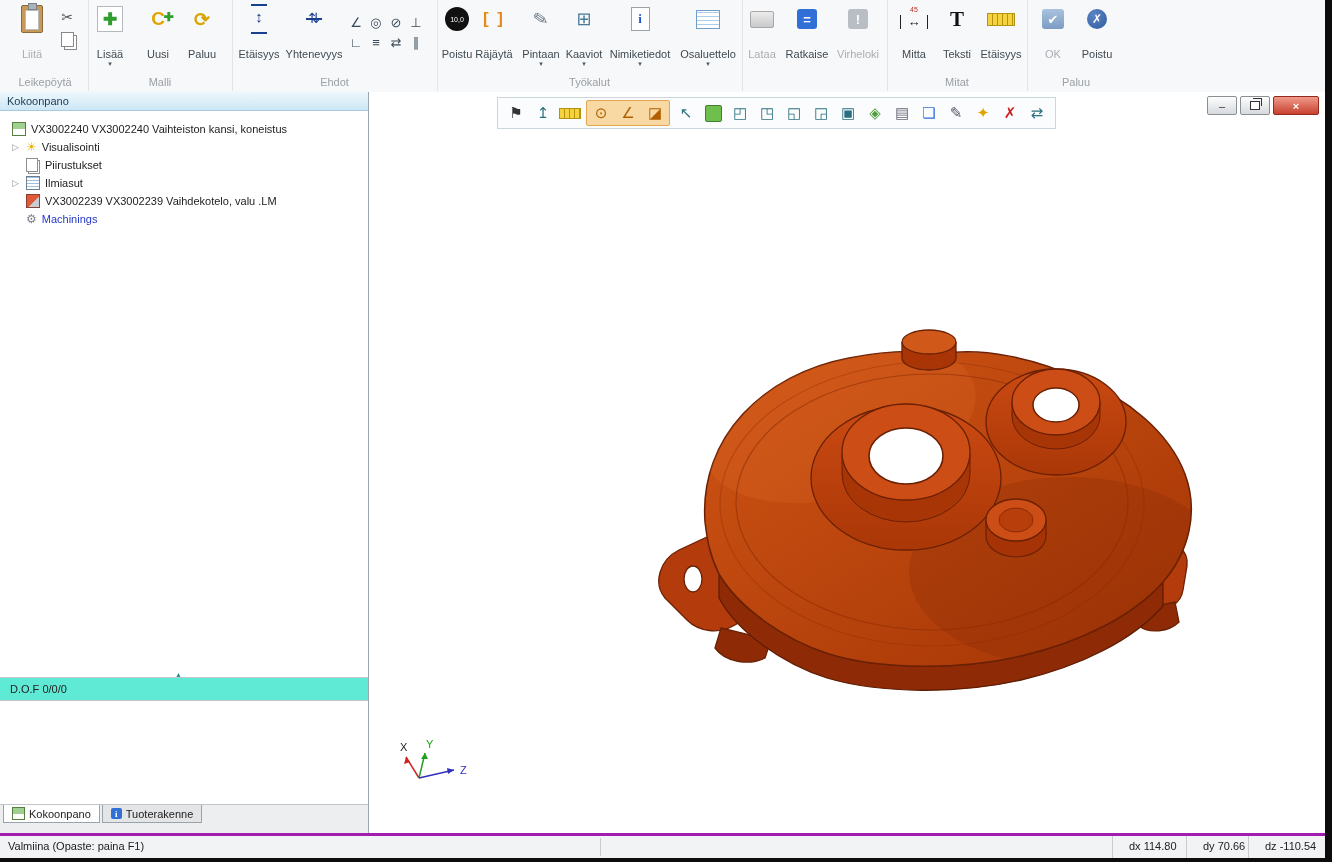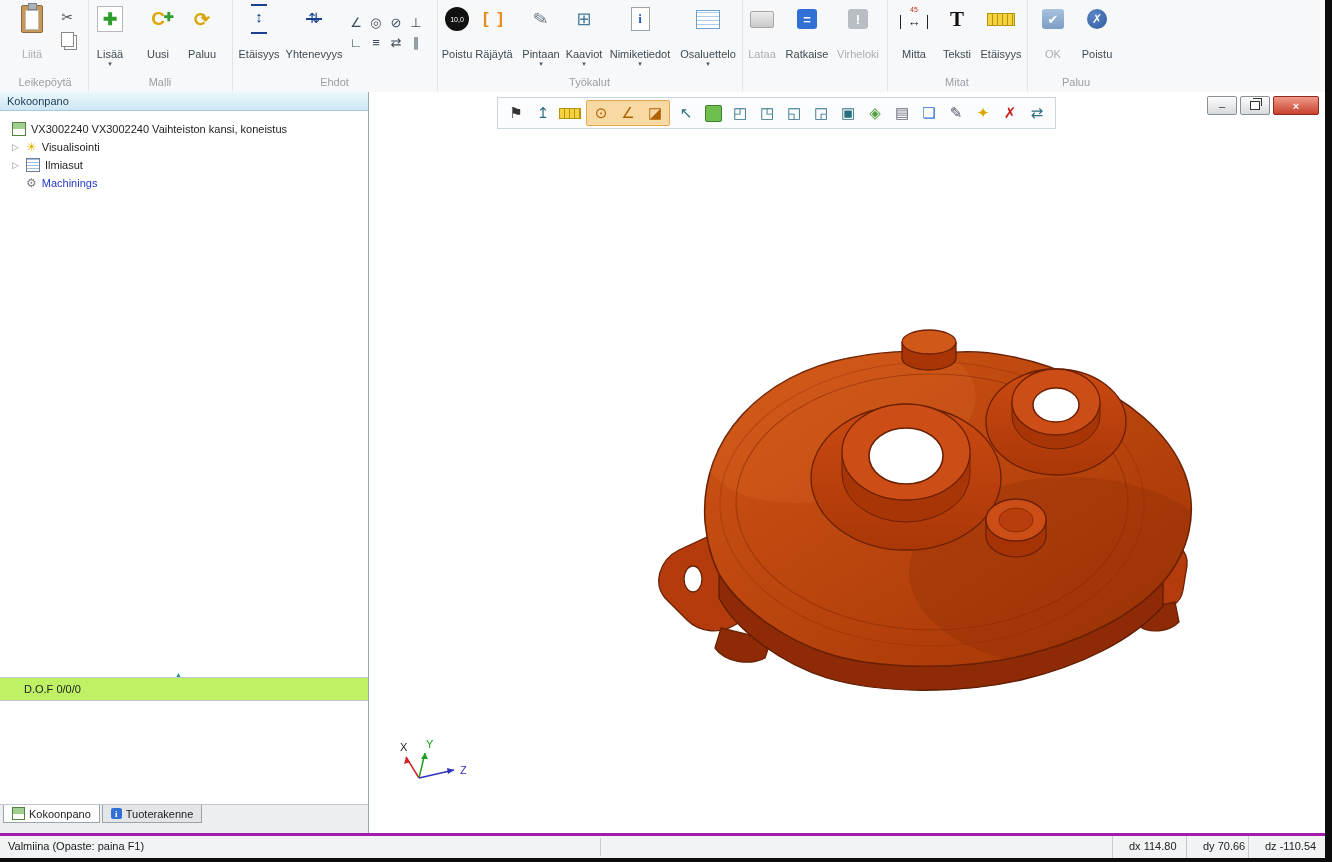--- a/index.html
+++ b/index.html
@@ -54,21 +54,21 @@
   .trow{height:18px;display:flex;align-items:center;font-size:11px;color:#1c1c1c;white-space:nowrap;padding-left:12px;cursor:pointer}
   .exp{width:14px;color:#8a9098;font-size:9px;text-align:left}
   .tico{margin-right:5px;flex:0 0 auto}
   .tico-asm{width:12px;height:12px;border:1px solid #57803f;background:linear-gradient(180deg,#9fd08f 50%,#ffffff 50%)}
   .tico-sun{color:#e8b30a;font-size:12px;line-height:12px}
   .tico-draw{width:10px;height:12px;background:#fff;border:1px solid #8a8f94;box-shadow:2px 2px 0 -1px #fff,2px 2px 0 0 #8a8f94;margin-right:7px}
   .tico-ilm{width:12px;height:12px;border:1px solid #6a7f94;background:repeating-linear-gradient(0deg,#fff 0 2px,#9fc0e0 2px 3px)}
   .tico-part{width:12px;height:12px;border:1px solid #8a4030;background:linear-gradient(135deg,#e05a3a 0 55%,#c6ccd2 55%)}
   .tico-gear{color:#7a8088;font-size:12px;line-height:12px}
   .blue-item{color:#2238c8}
-  #dofbar{position:absolute;left:0;top:585px;right:0;height:22px;background:#bef264;border-top:1px solid #c2c6ca;border-bottom:1px solid #c2c6ca;font-size:11px;color:#222;line-height:22px;padding-left:24px}
+  #dofbar{position:absolute;left:0;top:585px;right:0;height:22px;background:#5eead4;border-top:1px solid #c2c6ca;border-bottom:1px solid #c2c6ca;font-size:11px;color:#222;line-height:22px;padding-left:10px}
   #splitter{position:absolute;left:175px;top:579px;color:#2a8f8f;font-size:7px;cursor:row-resize}
   #tabsrow{position:absolute;left:0;top:712px;right:0;height:19px;background:#eceef0;border-top:1px solid #c2c6ca;display:flex;align-items:flex-start;padding-left:3px}
   .tab{height:17px;display:inline-flex;align-items:center;gap:4px;padding:0 8px;font-size:11px;color:#222;border:1px solid #9aa2aa;background:#e3e5e7;cursor:pointer;margin-right:2px;border-top:none}
   .tab.active{background:#fff;border-top:none}
   .tab .i-info{width:11px;height:11px;border-radius:2px;background:#2f6fd6;color:#fff;font-size:9px;font-family:"Liberation Serif",serif;font-weight:bold;display:flex;align-items:center;justify-content:center}
   #panel-bottomstrip{position:absolute;left:0;top:731px;right:0;height:10px;background:#eceef0}
 
   
   #viewport{position:absolute;left:369px;top:92px;width:956px;height:741px;background:#fff;overflow:hidden}
   #vtb{position:absolute;left:128px;top:5px;height:30px;display:flex;align-items:center;gap:5px;background:#fbfcfd;border:1px solid #ccd6dd;padding:0 7px}
@@ -273,23 +273,33 @@
       <div class="trow">
         <span class="tico tico-asm"></span>
         <span>VX3002240 VX3002240 Vaihteiston kansi, koneistus</span>
       </div>
       <div class="trow">
         <span class="exp">▷</span>
         <span class="tico tico-sun">☀</span>
         <span>Visualisointi</span>
       </div>
       <div class="trow">
+        <span class="exp"></span>
+        <span class="tico tico-draw"></span>
+        <span>Piirustukset</span>
+      </div>
+      <div class="trow">
         <span class="exp">▷</span>
         <span class="tico tico-ilm"></span>
         <span>Ilmiasut</span>
+      </div>
+      <div class="trow">
+        <span class="exp"></span>
+        <span class="tico tico-part"></span>
+        <span>VX3002239 VX3002239 Vaihdekotelo, valu .LM</span>
       </div>
       <div class="trow">
         <span class="exp"></span>
         <span class="tico tico-gear">⚙</span>
         <span class="blue-item">Machinings</span>
       </div>
     </div>
 
     <span id="splitter">▲</span>
     <div id="dofbar">D.O.F  0/0/0</div>

